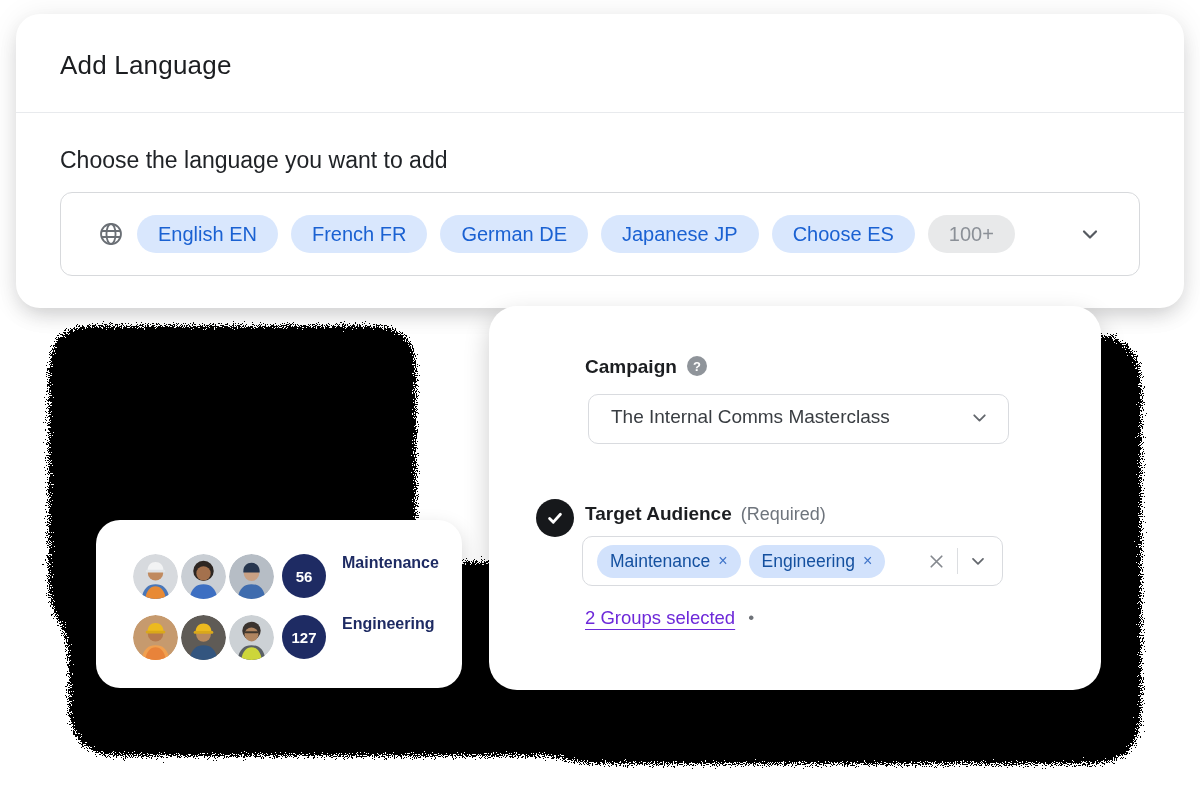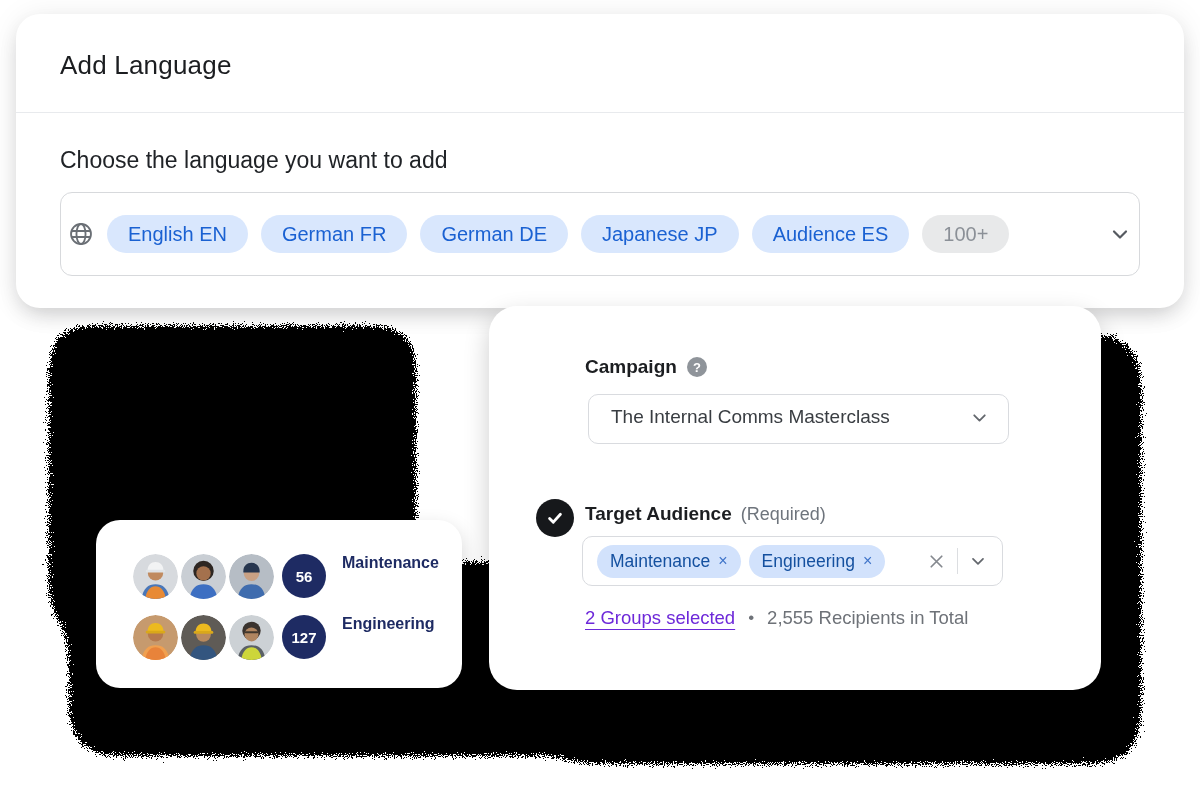--- a/index.html
+++ b/index.html
@@ -9,30 +9,30 @@
   .spray{position:absolute;left:0;top:0;width:1200px;height:800px;pointer-events:none;}
   
   .card{position:absolute;background:#ffffff;}
   
   .top-card{left:16px;top:14px;width:1168px;height:294px;border-radius:24px;
             box-shadow:0 10px 22px -6px rgba(20,22,26,.20), 0 2px 30px rgba(20,22,26,.08);}
   .tc-title{position:absolute;left:44px;top:36px;font-size:26px;font-weight:400;color:#1b1d20;letter-spacing:.2px;}
   .tc-divider{position:absolute;left:0;right:0;top:98px;height:1px;background:#e8eaed;}
   .tc-subtitle{position:absolute;left:44px;top:133px;font-size:23px;font-weight:400;color:#202327;}
   .lang-select{position:absolute;left:44px;top:178px;width:1080px;height:84px;border:1px solid #d7d9dc;
-               border-radius:12px;display:flex;align-items:center;padding:0 7px;box-sizing:border-box;gap:13px;
+               border-radius:12px;display:flex;align-items:center;padding:0 37px;box-sizing:border-box;gap:13px;
                background:#fff;}
   .pill{display:inline-flex;align-items:center;height:38px;padding:0 21px;border-radius:19px;
         background:#d9e7fd;color:#1a61d2;font-size:20px;font-weight:500;white-space:nowrap;}
   .pill.more{background:#e8e9ea;color:#8b9097;}
   .lang-chevron{margin-left:auto;}
   
   .campaign-card{left:489px;top:306px;width:612px;height:384px;border-radius:28px;
                  box-shadow:0 10px 26px rgba(0,0,0,.20);}
-  .cc-label-row{position:absolute;left:96px;top:50px;display:flex;align-items:center;gap:10px;}
+  .cc-label-row{position:absolute;left:96px;top:50px;display:flex;align-items:flex-start;gap:10px;}
   .cc-label{font-size:19px;font-weight:700;color:#1c1e21;}
   .help-badge{width:20px;height:20px;border-radius:50%;background:#8f949a;color:#ffffff;
               font-size:13px;font-weight:700;display:flex;align-items:center;justify-content:center;}
   .select{position:absolute;border:1px solid #d9dbdf;border-radius:10px;background:#fff;
           display:flex;align-items:center;box-sizing:border-box;}
   .cc-select{left:99px;top:88px;width:421px;height:50px;padding:0 18px 4px 22px;}
   .cc-select-value{font-size:19px;color:#393d42;}
   .cc-select .chev{margin-left:auto;}
   .check-badge{position:absolute;left:47px;top:193px;width:38px;height:38px;border-radius:50%;background:#16181b;
                display:flex;align-items:center;justify-content:center;}
@@ -94,24 +94,24 @@
 
     <div class="lang-select">
       <span style="display:flex;">
         <svg width="26" height="26" viewBox="0 0 24 24" fill="none" stroke="#6a6f75" stroke-width="1.7">
           <circle cx="12" cy="12" r="9.2"></circle>
           <ellipse cx="12" cy="12" rx="4.2" ry="9.2"></ellipse>
           <path d="M3.2 9.2 H20.8 M3.2 14.8 H20.8"></path>
         </svg>
       </span>
       <span class="pill">English EN</span>
-      <span class="pill">German FR</span>
+      <span class="pill">French FR</span>
       <span class="pill">German DE</span>
       <span class="pill">Japanese JP</span>
-      <span class="pill">Audience ES</span>
+      <span class="pill">Choose ES</span>
       <span class="pill more">100+</span>
       <span class="lang-chevron" style="display:flex;">
         <svg width="24" height="24" viewBox="0 0 24 24" fill="none" stroke="#565a60" stroke-width="2.2" stroke-linecap="round" stroke-linejoin="round">
           <path d="M6 9.5 L12 15.5 L18 9.5"></path>
         </svg>
       </span>
     </div>
   </div>
 
   <div class="card campaign-card">
@@ -160,21 +160,20 @@
           <svg width="20" height="20" viewBox="0 0 24 24" fill="none" stroke="#63676d" stroke-width="2.1" stroke-linecap="round" stroke-linejoin="round">
             <path d="M6 9.5 L12 15.5 L18 9.5"></path>
           </svg>
         </span>
       </span>
     </div>
 
     <div class="summary">
       <span class="link">2 Groups selected</span>
       <span class="dot">•</span>
-      <span>2,555 Recipients in Total</span>
     </div>
   </div>
 
   <div class="card groups-card">
 
     <div class="group-row r1">
       <span class="avatar">
         <svg width="45" height="45" viewBox="0 0 44 44">
           <circle cx="22" cy="22" r="22" fill="#d7dade"></circle>
           <path d="M8.5 44 C9.5 33.5 15 29.5 22 29.5 C29 29.5 34.5 33.5 35.5 44 Z" fill="#4a77b8"></path>

